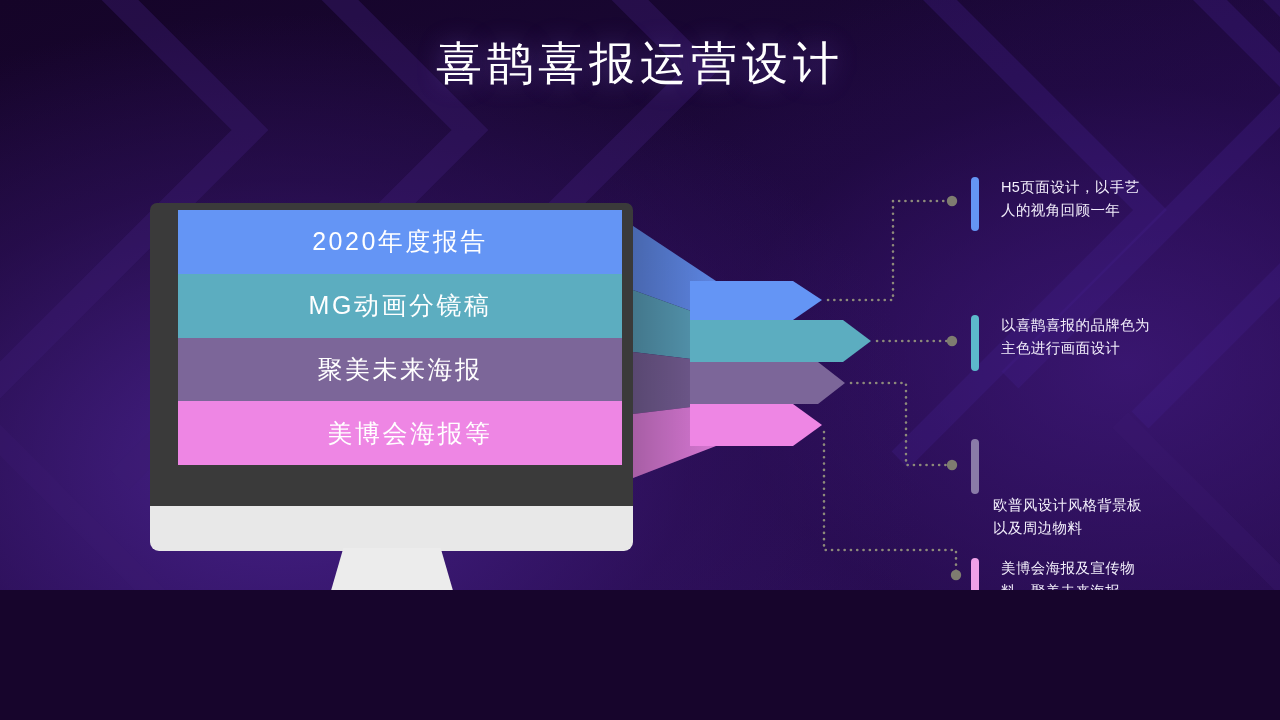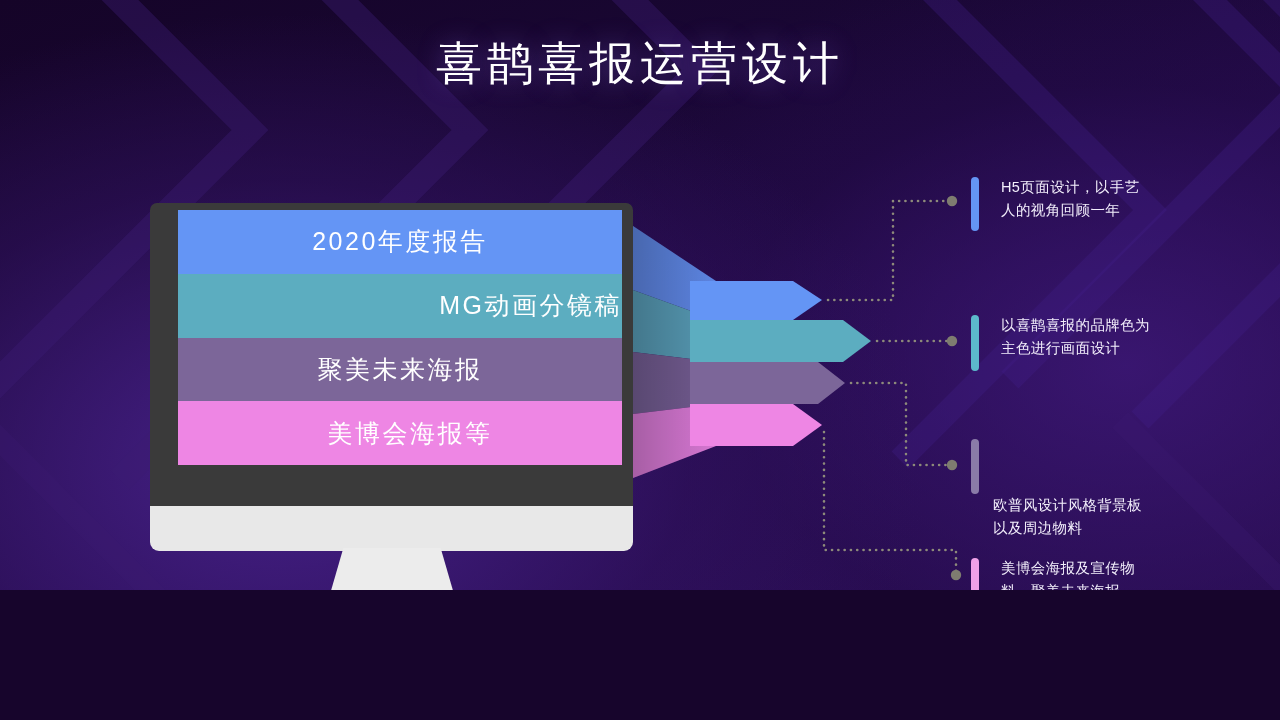--- a/index.html
+++ b/index.html
@@ -133,21 +133,21 @@
       <polygon points="690,404 793,404 822,425 793,446 690,446" fill="#ee86e4"></polygon>
     </svg>
   </div>
 
   <div class="monitor">
     <div class="monitor-bezel"></div>
     <div class="monitor-screen">
       <div class="screen-row" style="background: rgb(100, 149, 245);">
         <span>2020年度报告</span>
       </div>
-      <div class="screen-row" style="background: rgb(92, 173, 192); justify-content: flex-end;">
+      <div class="screen-row" style="background: rgb(92, 173, 192);">
         <span>MG动画分镜稿</span>
       </div>
       <div class="screen-row" style="background: rgb(124, 102, 153);">
         <span>聚美未来海报</span>
       </div>
       <div class="screen-row" style="background: rgb(238, 134, 228); padding-left: 20px;">
         <span>美博会海报等</span>
       </div>
     </div>
     <div class="monitor-neck"></div>

